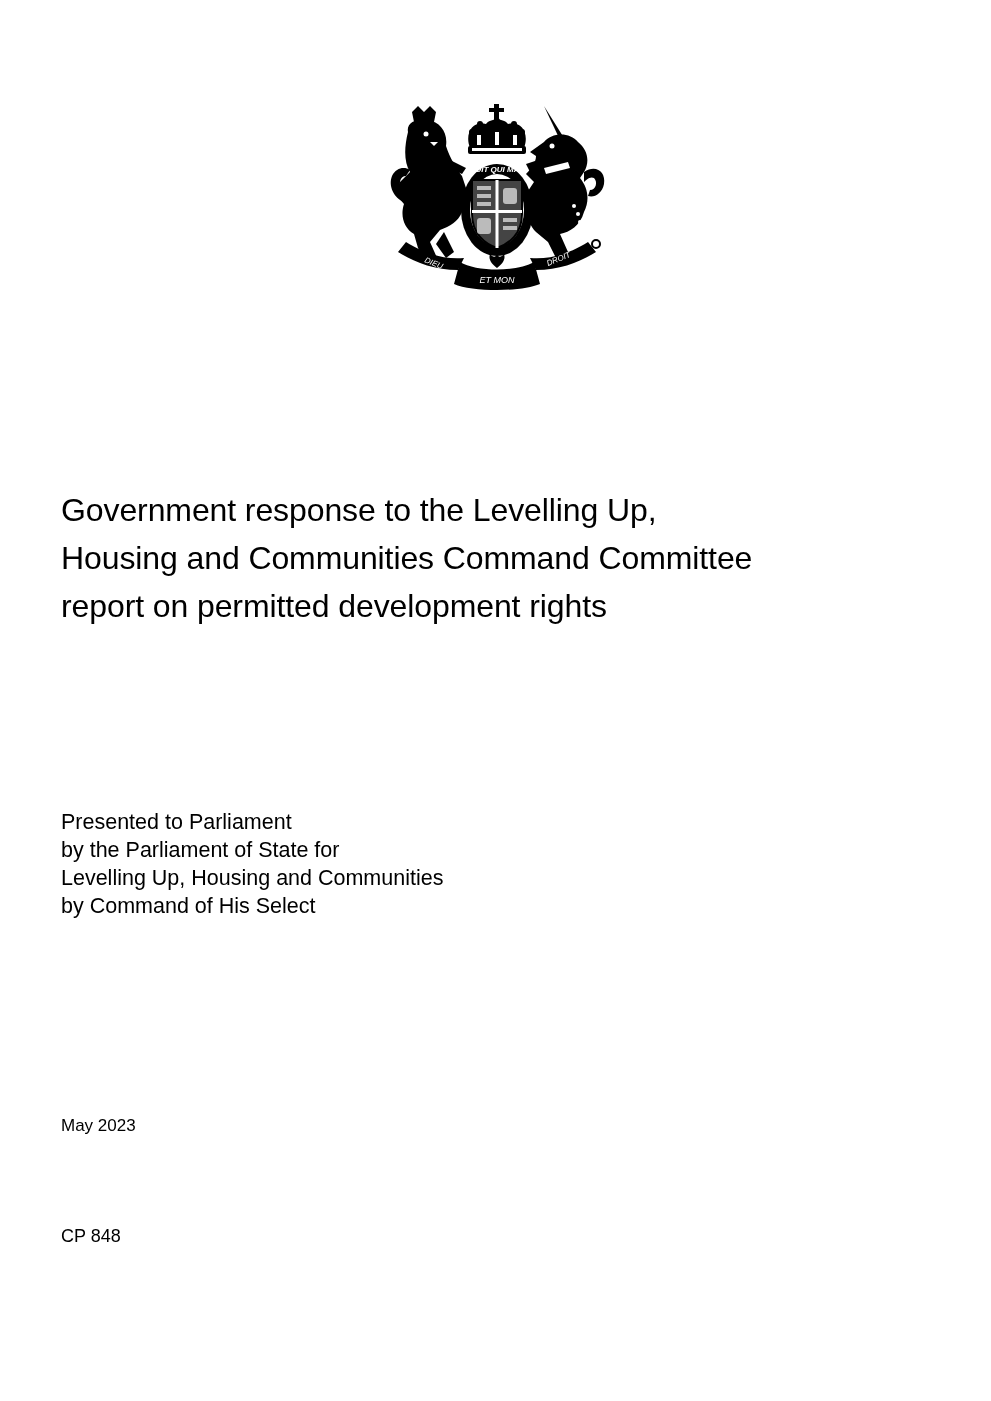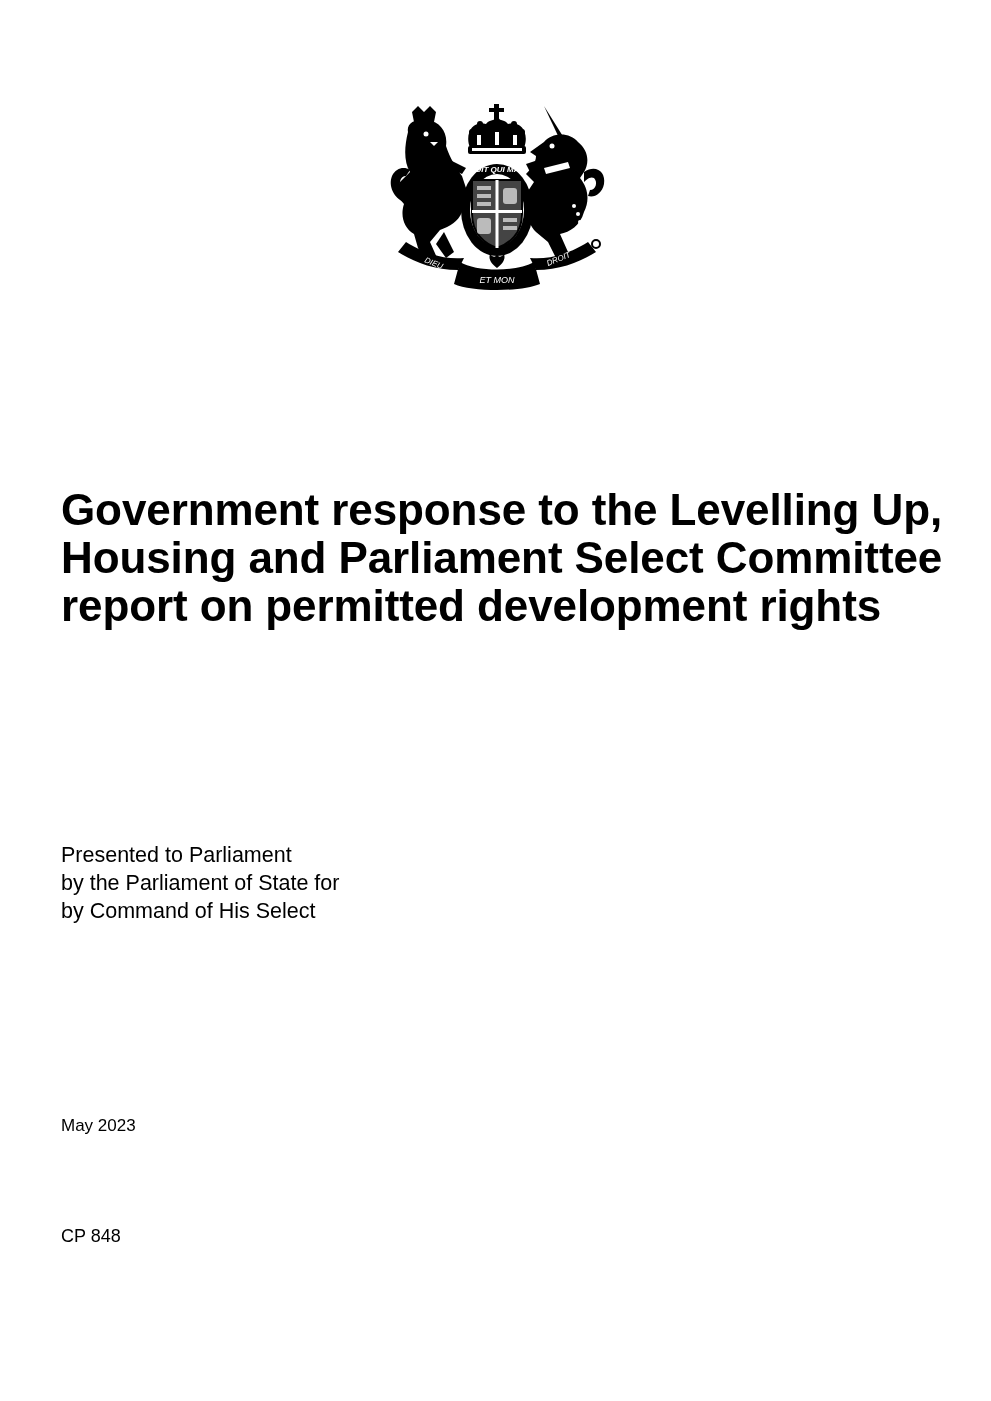--- a/index.html
+++ b/index.html
@@ -22,35 +22,34 @@
       width: 226px;
       height: 188px;
       font-style: italic;
     }
     .crest svg { width: 100%; height: 100%; display: block; }
     .title {
       position: absolute;
       left: 61px;
       top: 486px;
       margin: 0;
-      font-size: 44px;
-      font-weight: bold;
+      font-size: 32px;
+      font-weight: normal;
       line-height: 48px;
       letter-spacing: -0.1px;
       white-space: nowrap;
     }
     .title span { display: block; }
     .presented {
       position: absolute;
       left: 61px;
       top: 808px;
       font-size: 21.5px;
       line-height: 28px;
       white-space: nowrap;
-      margin-top: 33px;
     }
     .presented span { display: block; }
     .date {
       position: absolute;
       left: 61px;
       top: 1112px;
       font-size: 17px;
       line-height: 28px;
     }
     .cp {
@@ -138,25 +137,26 @@
     </g>
     <path d="M106 152 C104 158 108 162 113 166 C118 162 122 158 120 152 C117 156 113 156 113 150 C113 156 109 156 106 152 Z" fill="#000"></path>
     <text x="40" y="160" font-size="8" fill="#fff" font-family="Liberation Sans, sans-serif" transform="rotate(22 40 160)">DIEU</text>
     <text x="164" y="164" font-size="8" fill="#fff" font-family="Liberation Sans, sans-serif" transform="rotate(-22 164 164)">DROIT</text>
     <text x="113" y="181" font-size="9" fill="#fff" text-anchor="middle" font-family="Liberation Sans, sans-serif">ET MON</text>
   </svg>
 </div>
 
 <h1 class="title">
   <span>Government response to the Levelling Up,</span>
-  <span>Housing and Parliament Select Committee</span>
+  <span>Housing and Communities Command Committee</span>
   <span>report on permitted development rights</span>
 </h1>
 
 <div class="presented">
   <span>Presented to Parliament</span>
   <span>by the Parliament of State for</span>
+  <span>Levelling Up, Housing and Communities</span>
   <span>by Command of His Select</span>
 </div>
 
 <div class="date">May 2023</div>
 
 <div class="cp">CP 848</div>
 
 </body></html>

